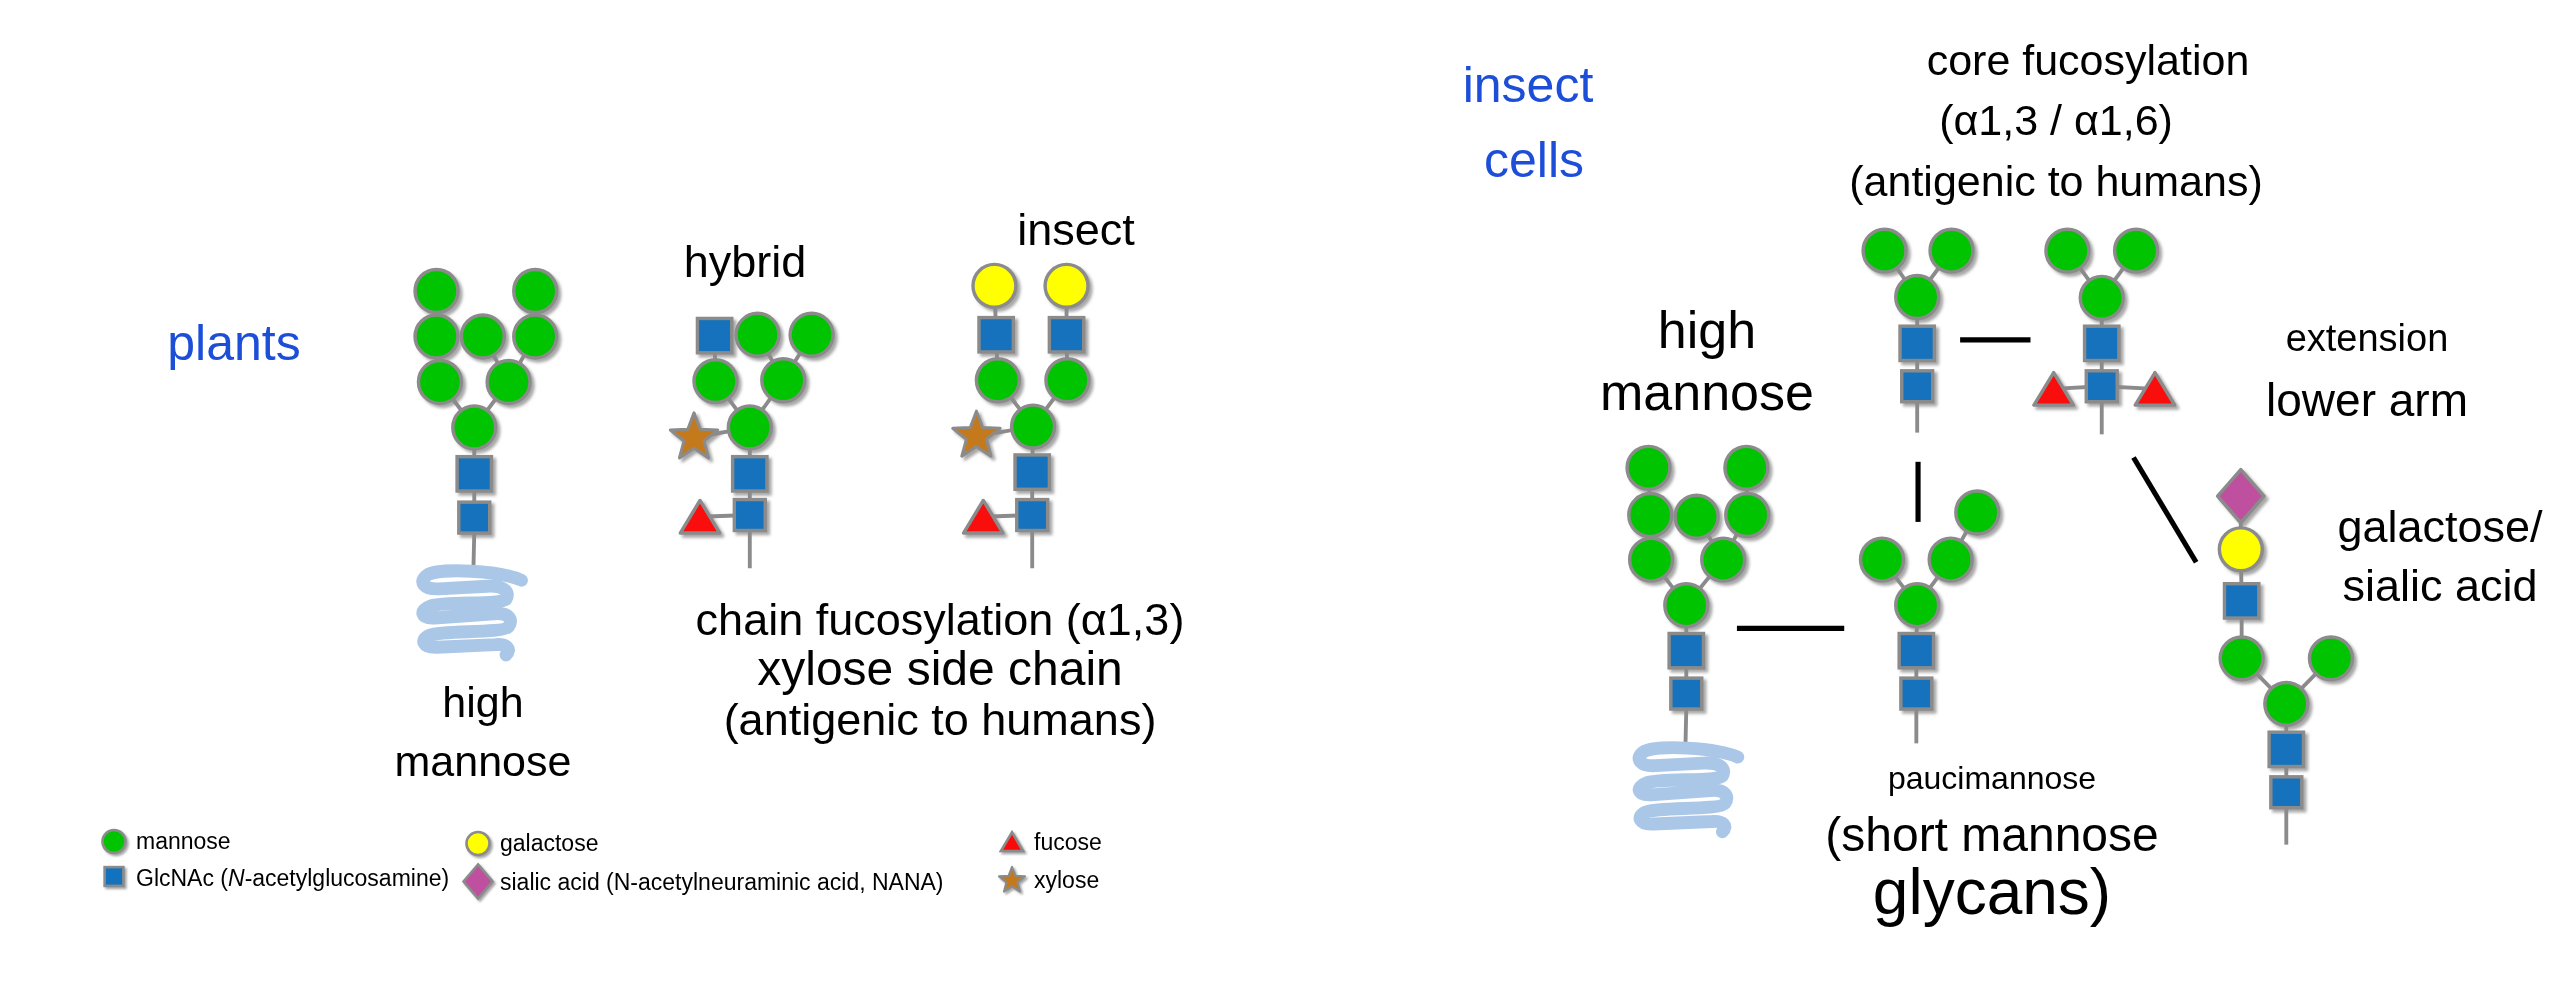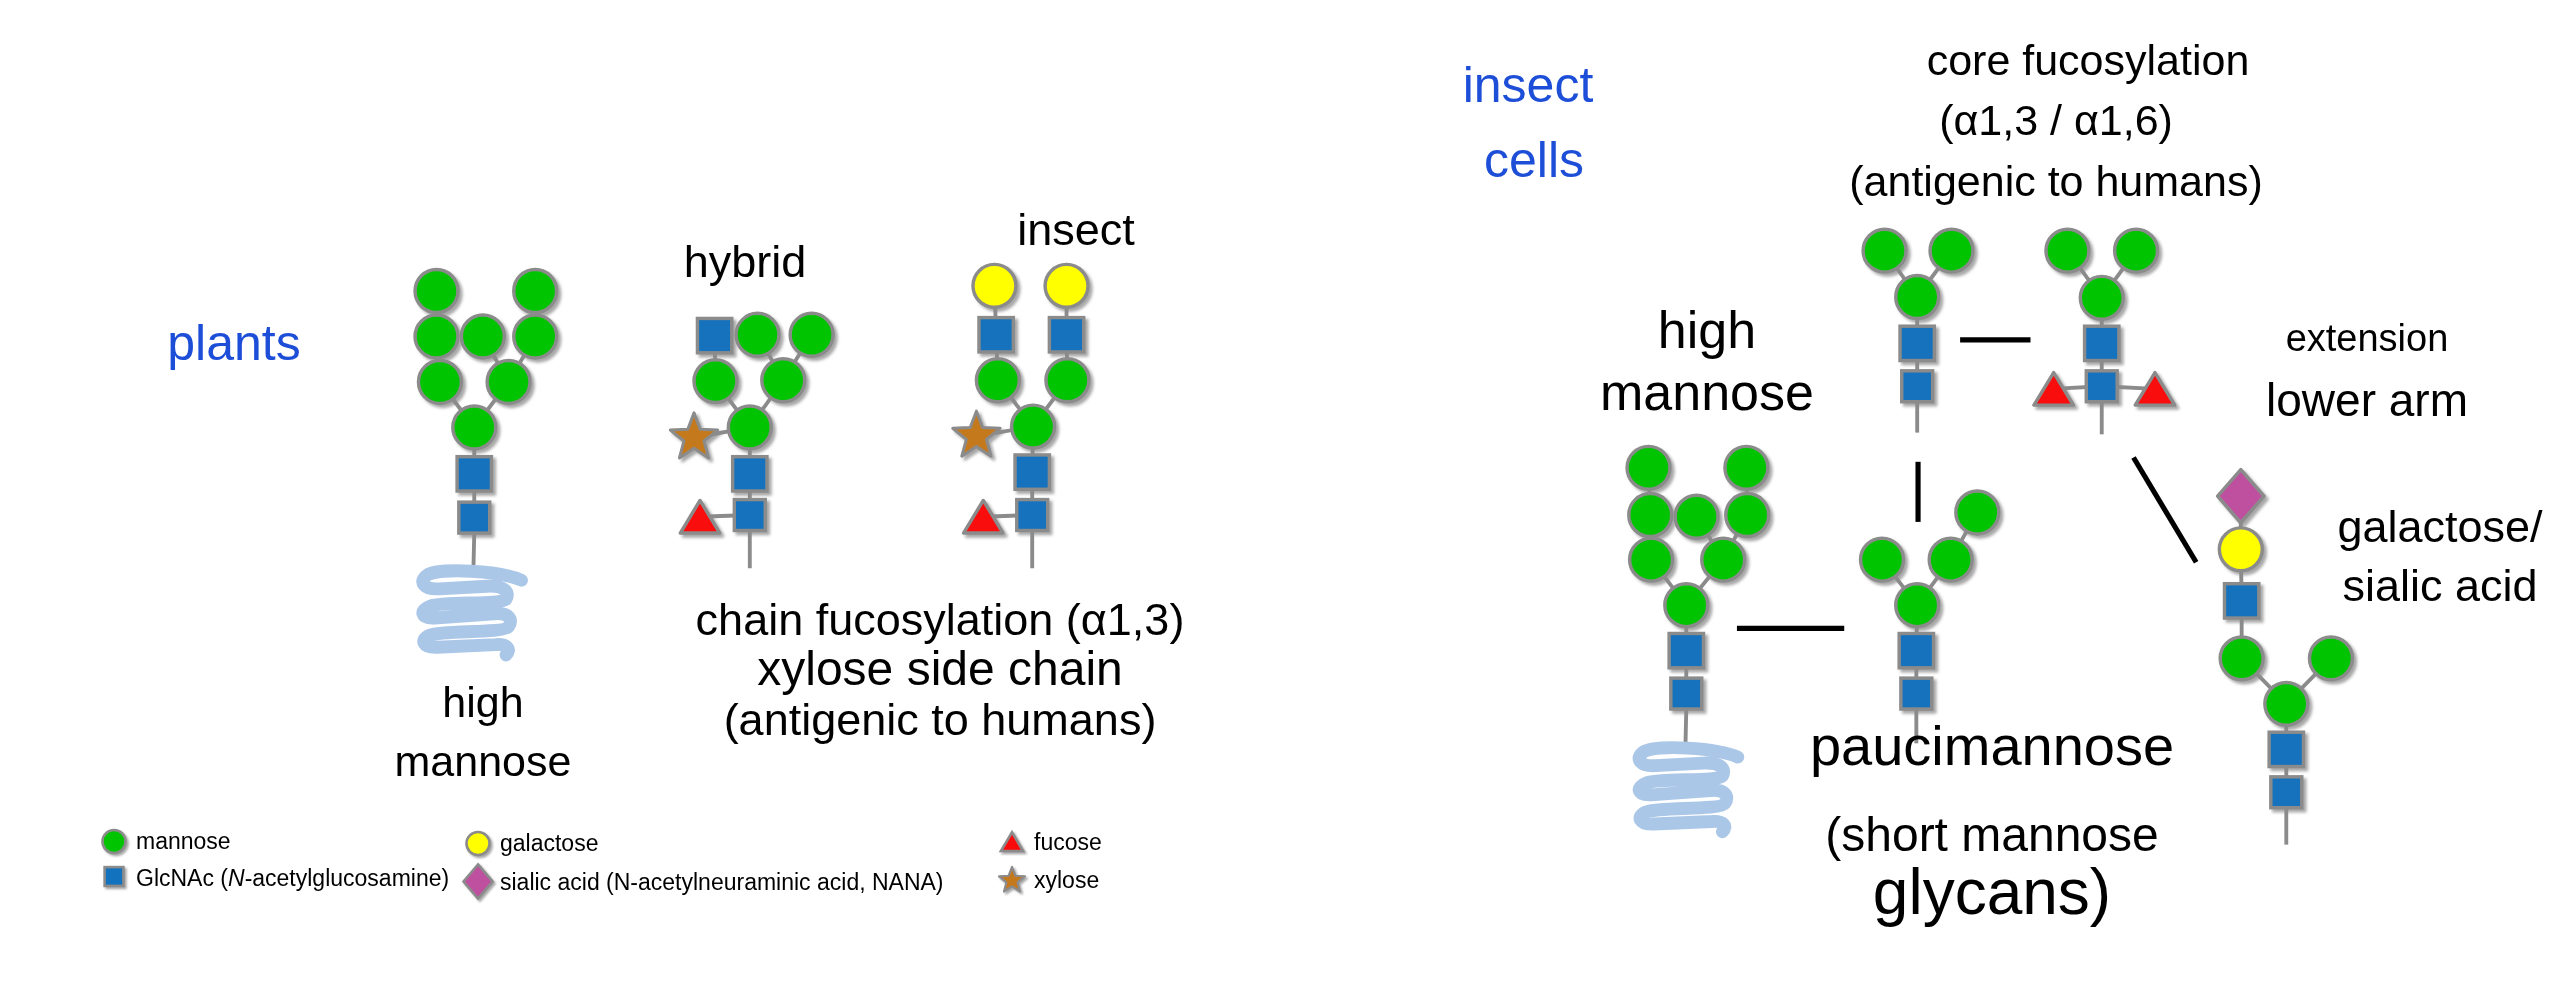--- a/index.html
+++ b/index.html
@@ -206,21 +206,21 @@
 
 <div class="lbl" style="left:1707px;top:330px;font-size:52px;">high</div>
 <div class="lbl" style="left:1707px;top:392px;font-size:52px;">mannose</div>
 
 <div class="lbl" style="left:2367px;top:338px;font-size:38px;">extension</div>
 <div class="lbl" style="left:2367px;top:400px;font-size:46px;">lower arm</div>
 
 <div class="lbl" style="left:2440px;top:526px;font-size:45px;">galactose/</div>
 <div class="lbl" style="left:2440px;top:585px;font-size:45px;">sialic acid</div>
 
-<div class="lbl" style="left:1992px;top:746px;font-size:56px;">paucimannose</div>
+<div class="lbl" style="left:1992px;top:778px;font-size:32px;">paucimannose</div>
 <div class="lbl" style="left:1992px;top:835px;font-size:48px;">(short mannose</div>
 <div class="lbl" style="left:1992px;top:892px;font-size:64px;">glycans)</div>
 
 <svg class="legend-marker" style="left:95px;top:821px;" width="38" height="41" viewBox="-22 -24 44 48">
   <circle cx="0" cy="0" r="13.5" stroke="#8B8B8B" stroke-width="3" fill="#00C400"></circle>
 </svg>
 <div class="legend-label" style="left:136px;top:841px;">mannose</div>
 
 <svg class="legend-marker" style="left:95px;top:856px;" width="38" height="41" viewBox="-22 -24 44 48">
   <rect x="-11" y="-11" width="22" height="22" stroke="#8B8B8B" stroke-width="3" fill="#1272BD"></rect>

